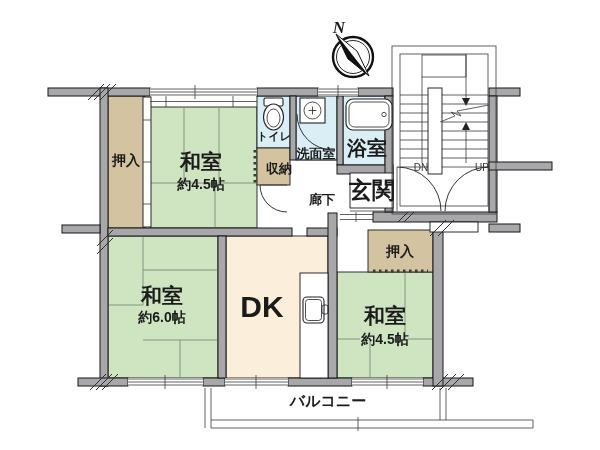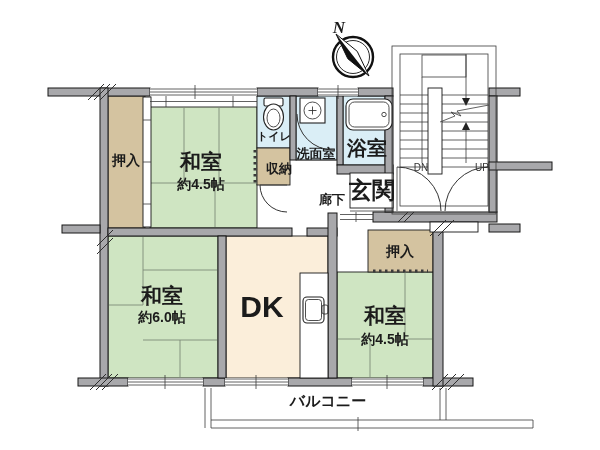--- a/index.html
+++ b/index.html
@@ -214,21 +214,21 @@
 <div class="lbl" style="left:262px;top:307px;font-size:30px;font-weight:600;">DK</div>
 
 <div class="lbl" style="left:126px;top:160px;font-size:14px;">押入</div>
 <div class="lbl" style="left:400px;top:251px;font-size:14px;">押入</div>
 <div class="lbl" style="left:273px;top:168px;font-size:13px;padding-left:12px;">収納</div>
 
 <div class="lbl" style="left:274px;top:136px;font-size:11px;">トイレ</div>
 <div class="lbl" style="left:316px;top:153px;font-size:13px;">洗面室</div>
 <div class="lbl" style="left:367px;top:148px;font-size:20px;">浴室</div>
 <div class="lbl" style="left:372px;top:190px;font-size:23px;">玄関</div>
-<div class="lbl" style="left:332px;top:199px;font-size:13px;text-align:center;">廊下</div>
+<div class="lbl" style="left:322px;top:199px;font-size:13px;text-align:center;">廊下</div>
 <div class="lbl" style="left:328px;top:400px;font-size:15px;">バルコニー</div>
 
 <div class="lbl" style="left:421px;top:168px;font-size:10px;font-weight:400;color:#333;">DN</div>
 <div class="lbl" style="left:467px;top:168px;font-size:10px;font-weight:400;color:#333;margin-left:15px;">UP</div>
 
 <div class="lbl" style="left:339px;top:27px;font-size:17px;font-style:italic;font-family:'Liberation Serif','DejaVu Serif',serif;">N</div>
 
 </div>
 
 </body></html>

